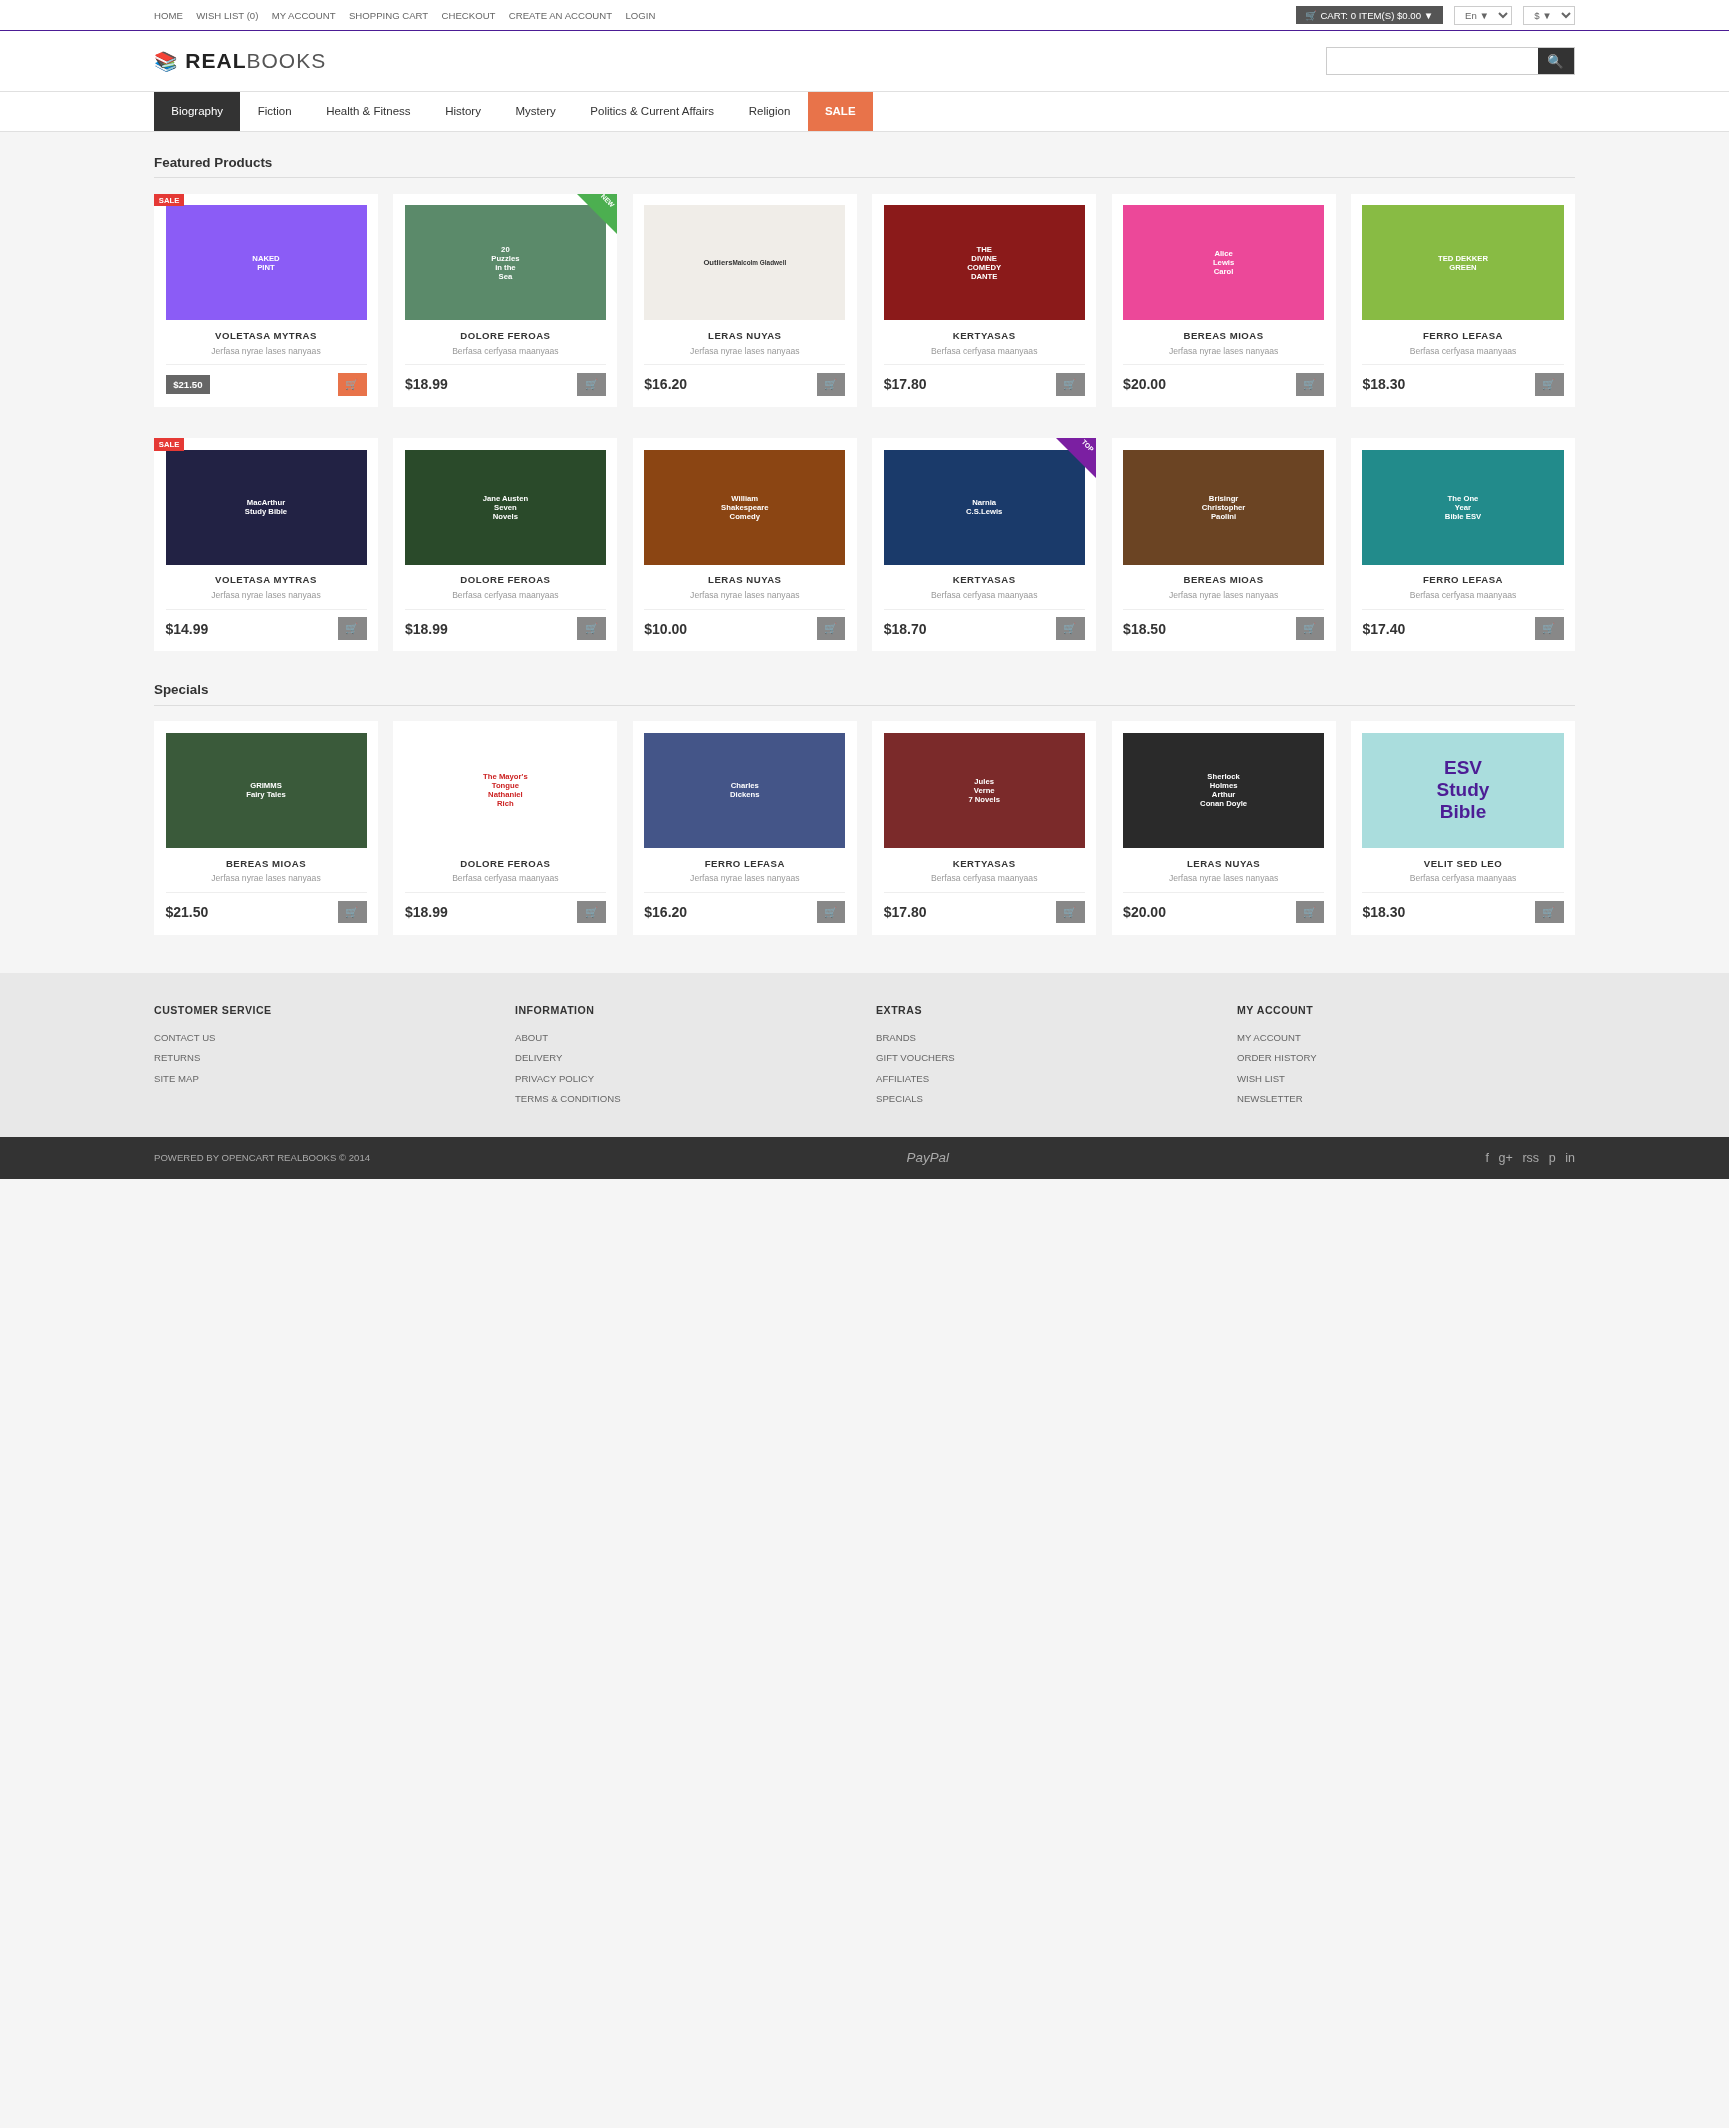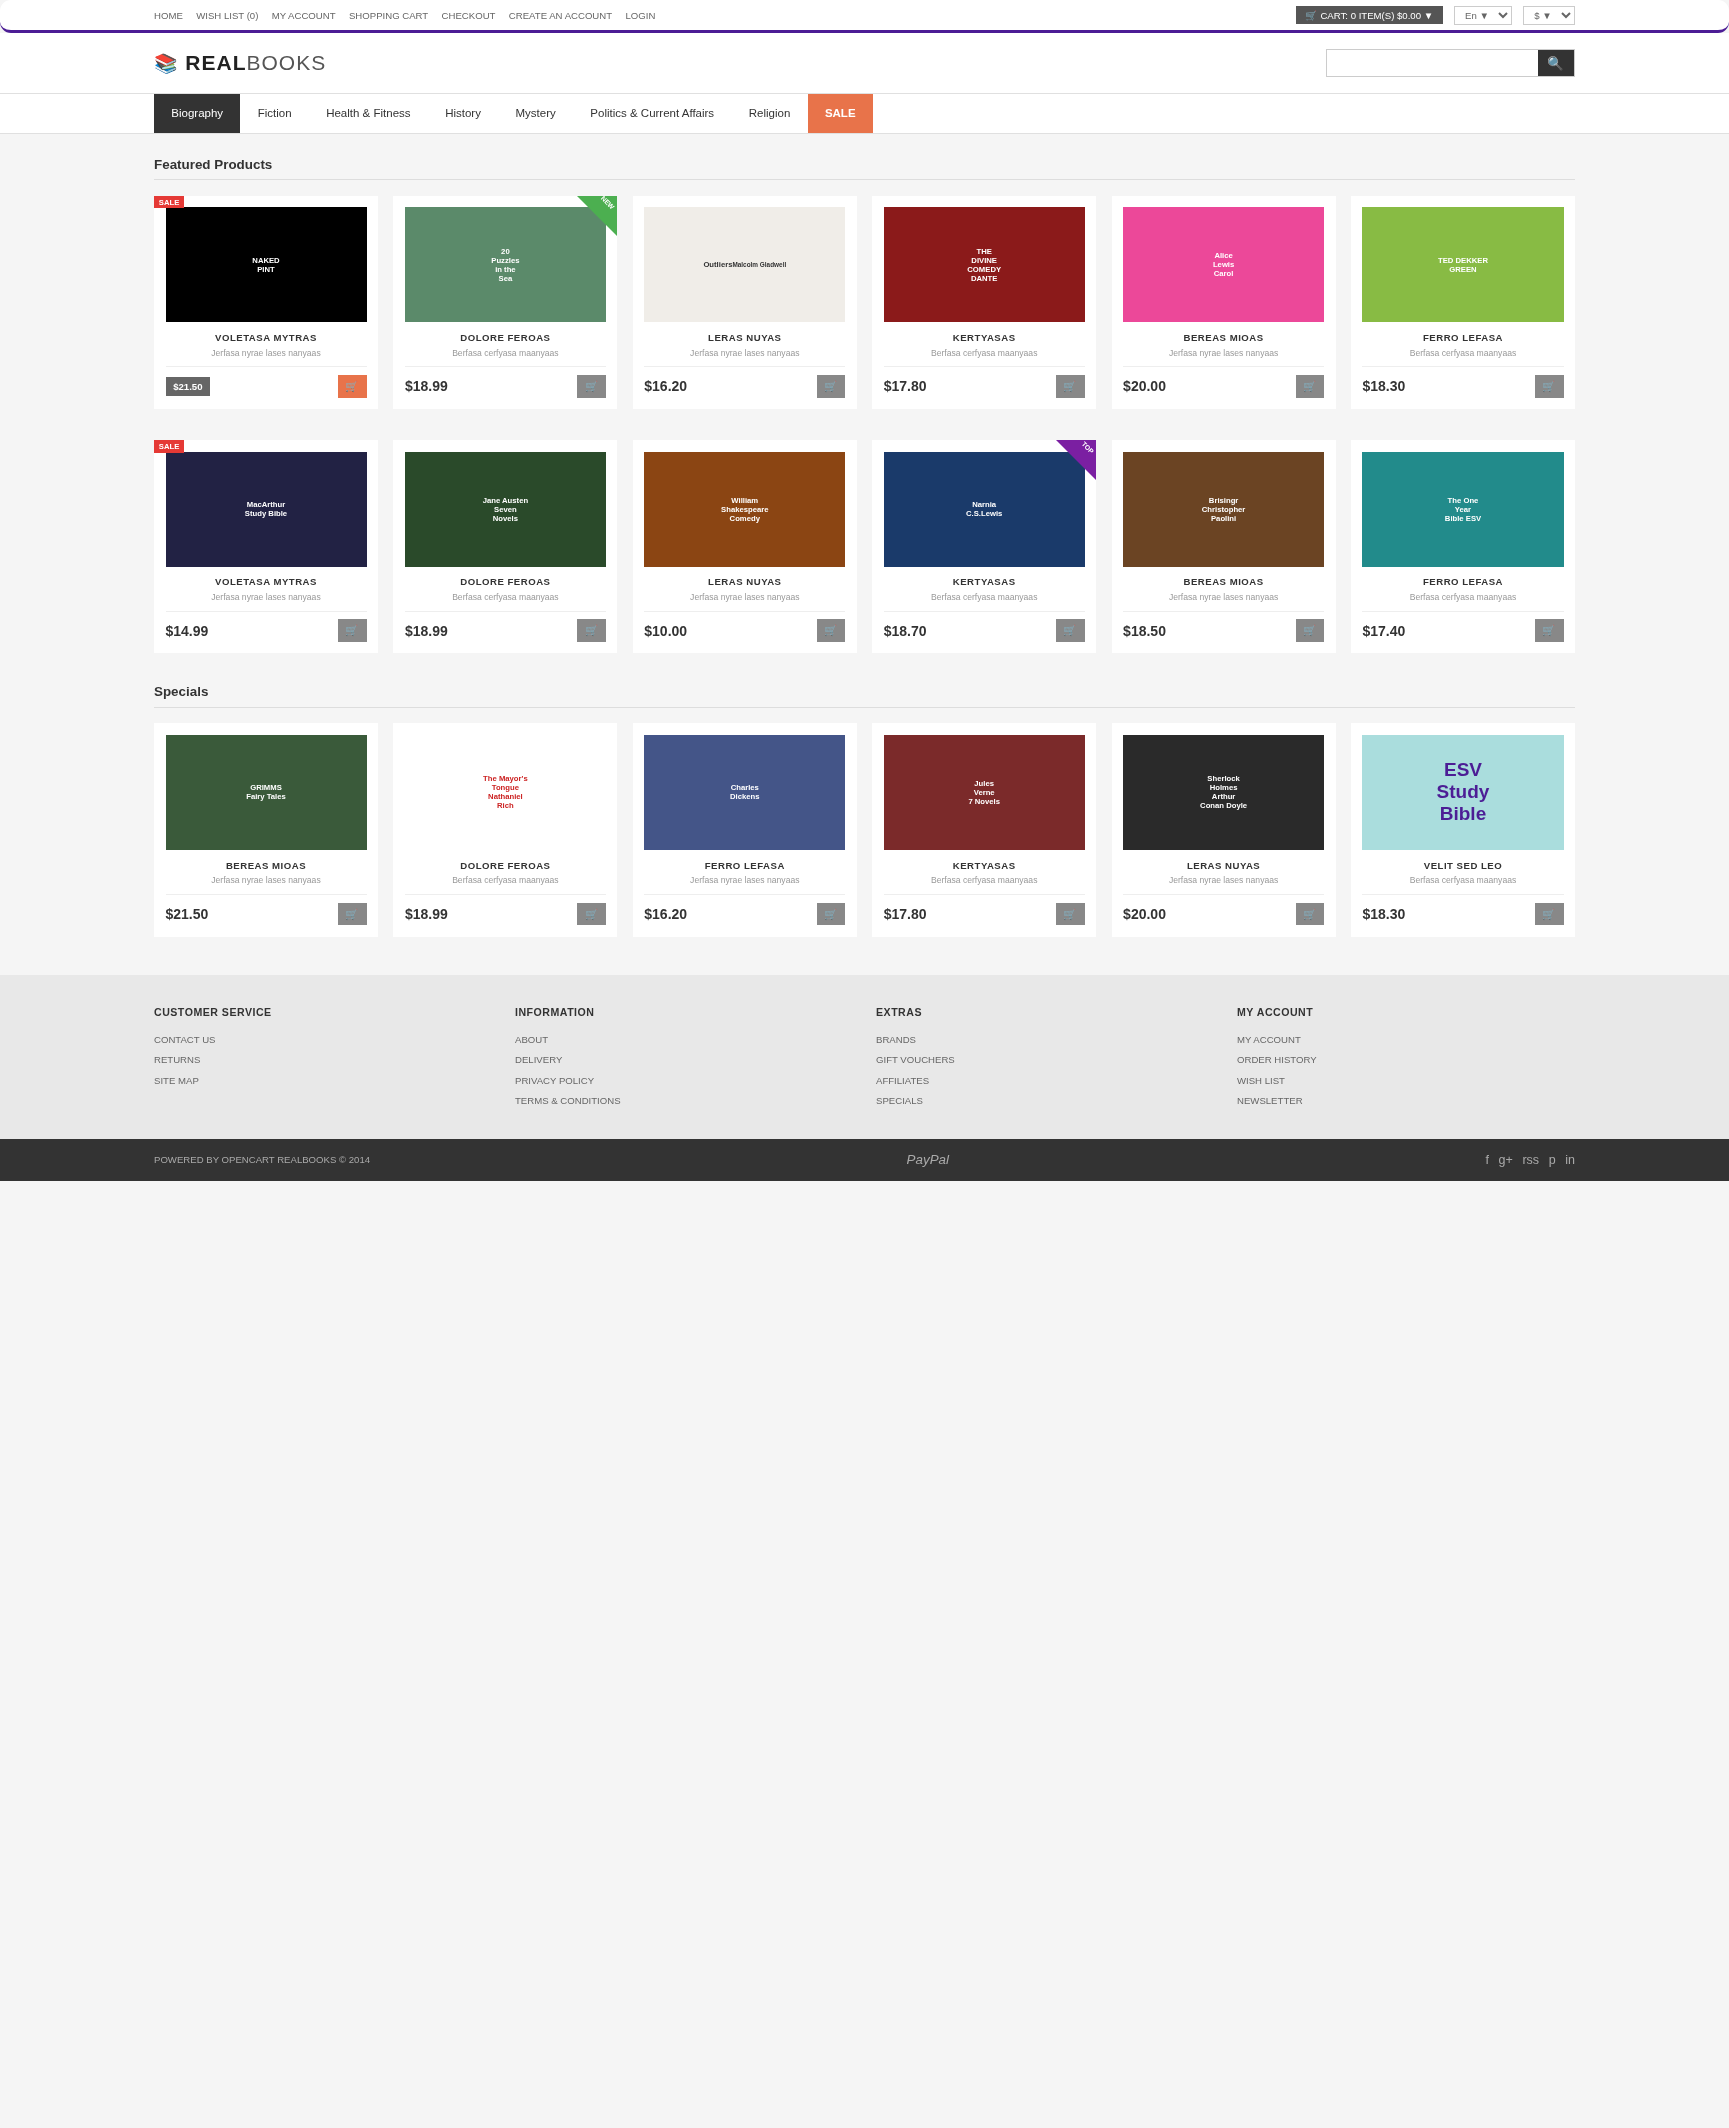--- a/index.html
+++ b/index.html
@@ -1,19 +1,19 @@
 <!DOCTYPE html>
 <html><head>
   <meta charset="utf-8">
   <style>
     * { box-sizing: border-box; margin: 0; padding: 0; }
     body { font-family: Arial, sans-serif; background: #f5f5f5; color: #333; font-size: 11.5px; }
 
     
-    .top-bar { background: #fff; border-bottom: 3px solid #4c1d95; padding: 5.8px 154px; display: flex; justify-content: space-between; align-items: center; border-radius: 11px; }
+    .top-bar { background: #fff; border-bottom: 1px solid #4c1d95; padding: 5.8px 154px; display: flex; justify-content: space-between; align-items: center; }
     .top-nav { display: flex; gap: 13.4px; }
     .top-nav a { text-decoration: none; color: #666; font-size: 9.6px; text-transform: uppercase; }
     .top-right { display: flex; align-items: center; gap: 11.5px; }
     .cart-btn { background: #555; color: #fff; padding: 3.8px 9.6px; font-size: 9.6px; border: none; cursor: pointer; }
     .lang-sel, .curr-sel { font-size: 9.6px; color: #666; border: 1px solid #ccc; padding: 1.9px 5.8px; background: #fff; cursor: pointer; }
 
     
     .header { background: #fff; padding: 15.4px 154px; display: flex; justify-content: space-between; align-items: center; }
     .logo { display: flex; align-items: center; gap: 7.7px; }
     .logo-icon { font-size: 19px; }
@@ -116,21 +116,21 @@
 
 <div class="main">
 
   <div class="section-title">Featured Products</div>
 
   <div class="product-grid">
 
     <div class="product-card">
       <div style="position:absolute;top:0;left:0;background:#e53935;color:#fff;font-size:7.7px;font-weight:bold;padding:1.9px 4.8px;z-index:3;">SALE</div>
       <div class="product-img">
-        <div class="book-cover" style="background:#000000;">NAKED<br>PINT</div>
+        <div class="book-cover" style="background:#8b5cf6;">NAKED<br>PINT</div>
       </div>
       <div class="product-name">VOLETASA MYTRAS</div>
       <div class="product-desc">Jerfasa nyrae lases nanyaas</div>
       <div class="product-footer">
         <span class="product-price with-btn">$21.50</span>
         <button class="cart-icon-btn">🛒</button>
       </div>
     </div>
 
     <div class="product-card">

